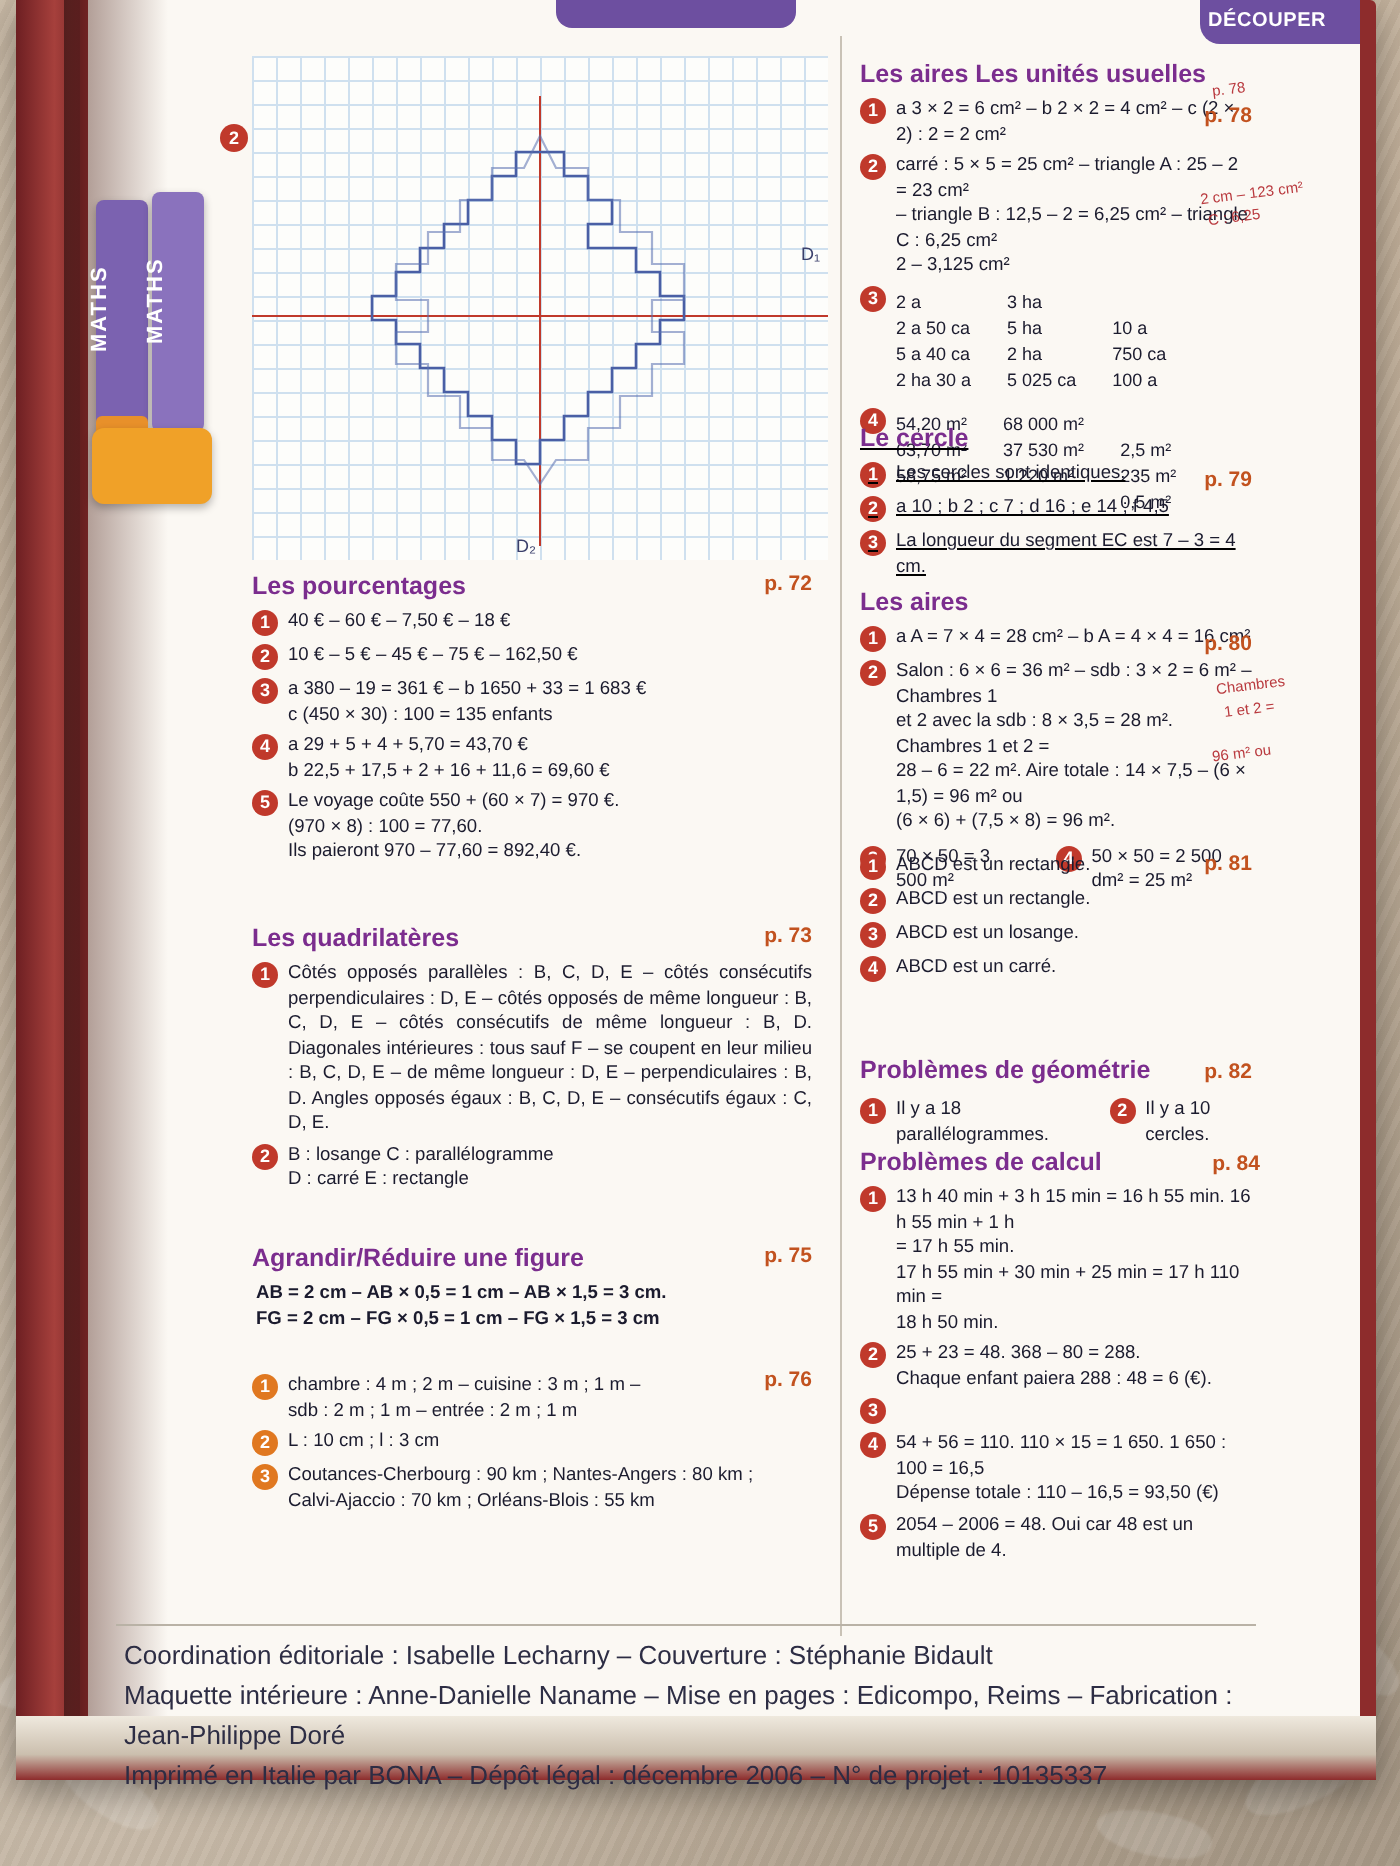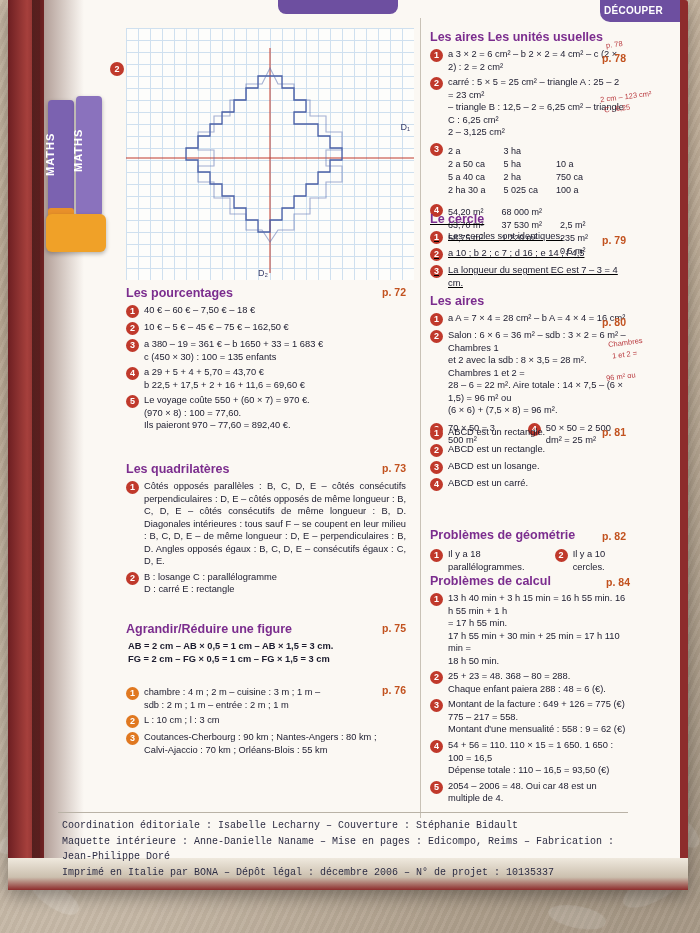--- a/index.html
+++ b/index.html
@@ -86,21 +86,21 @@
   
   .tbl{display:flex;gap:18px;font-size:9px;color:#1b1b2e;margin-left:18px;}
   .tbl div{line-height:1.45;}
 
   
   .note{position:absolute;color:#b2252b;font-size:7.5px;line-height:1.25;
         transform:rotate(-7deg);opacity:.9;}
 
   
   .colophon{position:absolute;left:62px;top:818px;width:560px;
-        font-size:10px;color:#2d2d44;line-height:1.55;font-family:Liberation Mono, monospace;}
+        font-size:13px;color:#2d2d44;line-height:1.55;}
   .rule{position:absolute;left:58px;top:812px;width:570px;height:1px;background:#b9b2a6;}
 
   
   .book-bottom{position:absolute;left:8px;top:858px;width:680px;height:32px;
         background:linear-gradient(180deg,#efe9de,#cbbfae 60%,#8d2c2c);}
 </style>
 </head>
 <body>
 
 <div class="desk">
@@ -371,23 +371,20 @@
 17 h 55 min + 30 min + 25 min = 17 h 110 min =
 18 h 50 min.</div>
   </div>
   <div class="item">
     <div class="bullet">2</div>
     <div class="txt" style="white-space:pre-line">25 + 23 = 48. 368 – 80 = 288.
 Chaque enfant paiera 288 : 48 = 6 (€).</div>
   </div>
   <div class="item">
     <div class="bullet">3</div>
-    <div class="txt" style="white-space:pre-line">Montant de la facture : 649 + 126 = 775 (€)
-775 – 217 = 558.
-Montant d'une mensualité : 558 : 9 = 62 (€)</div>
   </div>
   <div class="item">
     <div class="bullet">4</div>
     <div class="txt" style="white-space:pre-line">54 + 56 = 110. 110 × 15 = 1 650. 1 650 : 100 = 16,5
 Dépense totale : 110 – 16,5 = 93,50 (€)</div>
   </div>
   <div class="item">
     <div class="bullet">5</div>
     <div class="txt">2054 – 2006 = 48. Oui car 48 est un multiple de 4.</div>
   </div>

